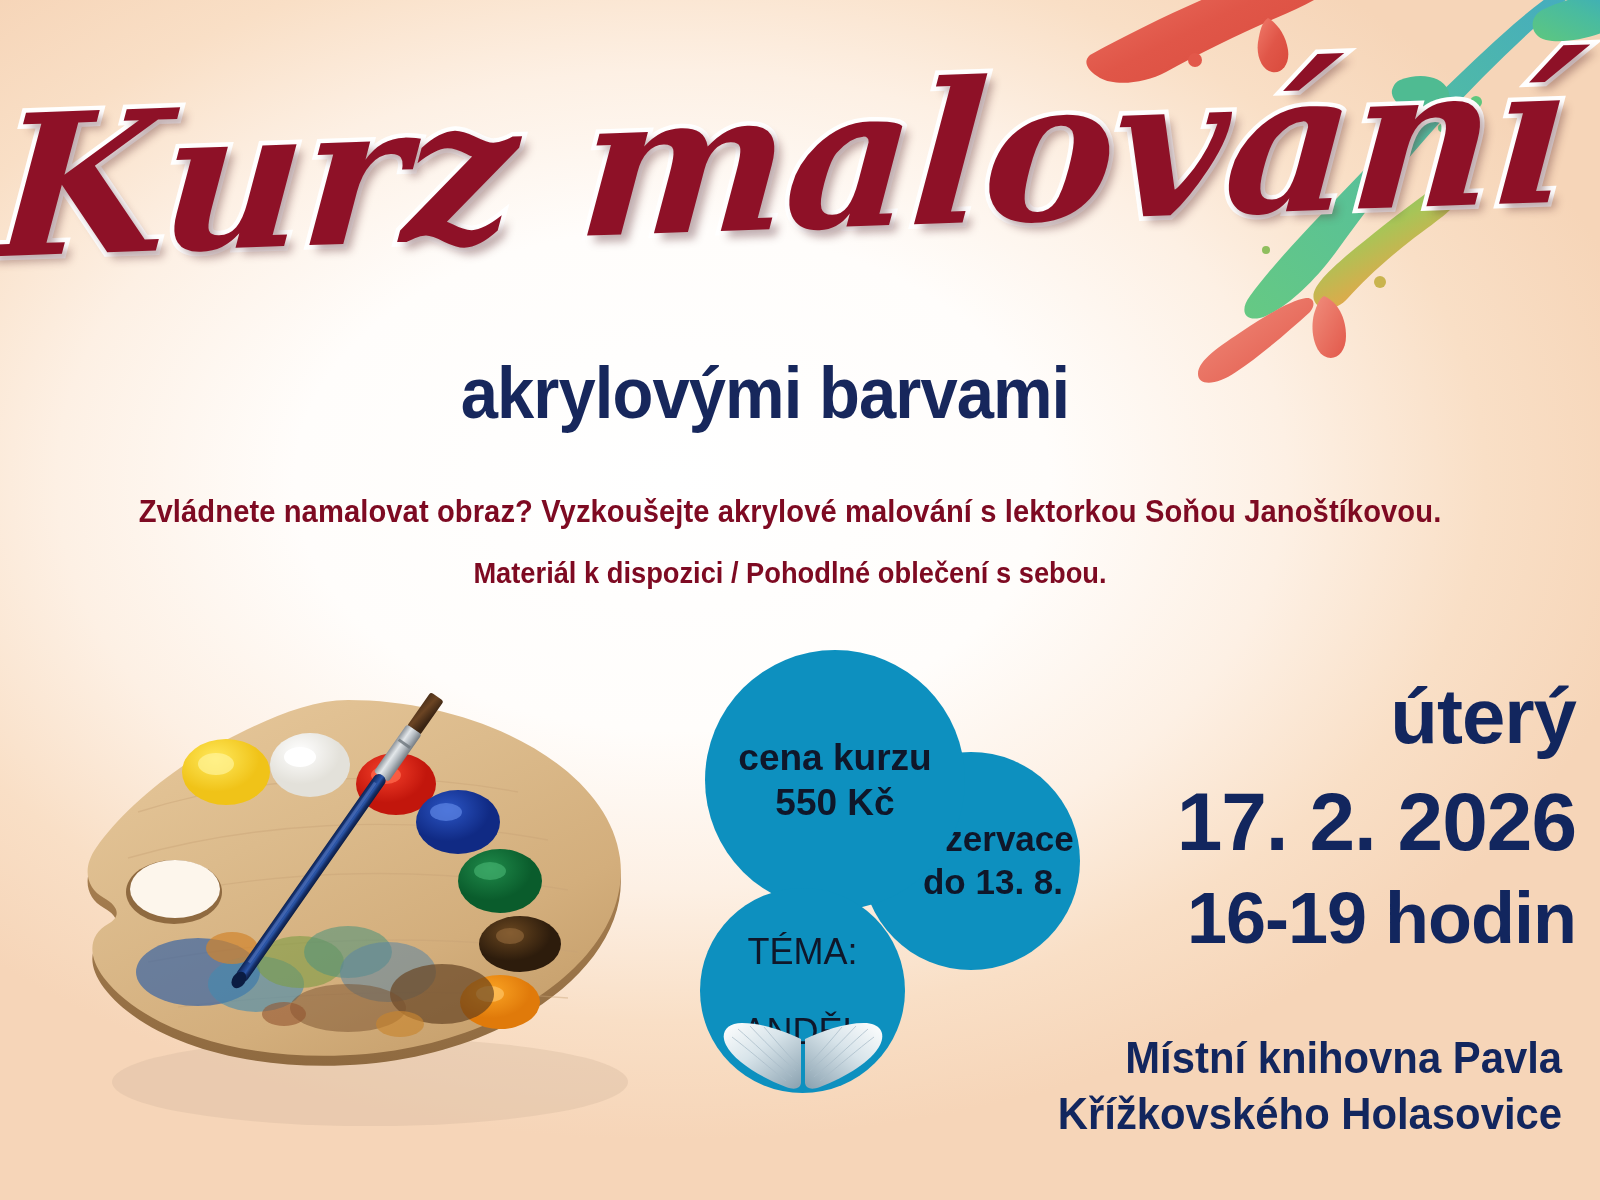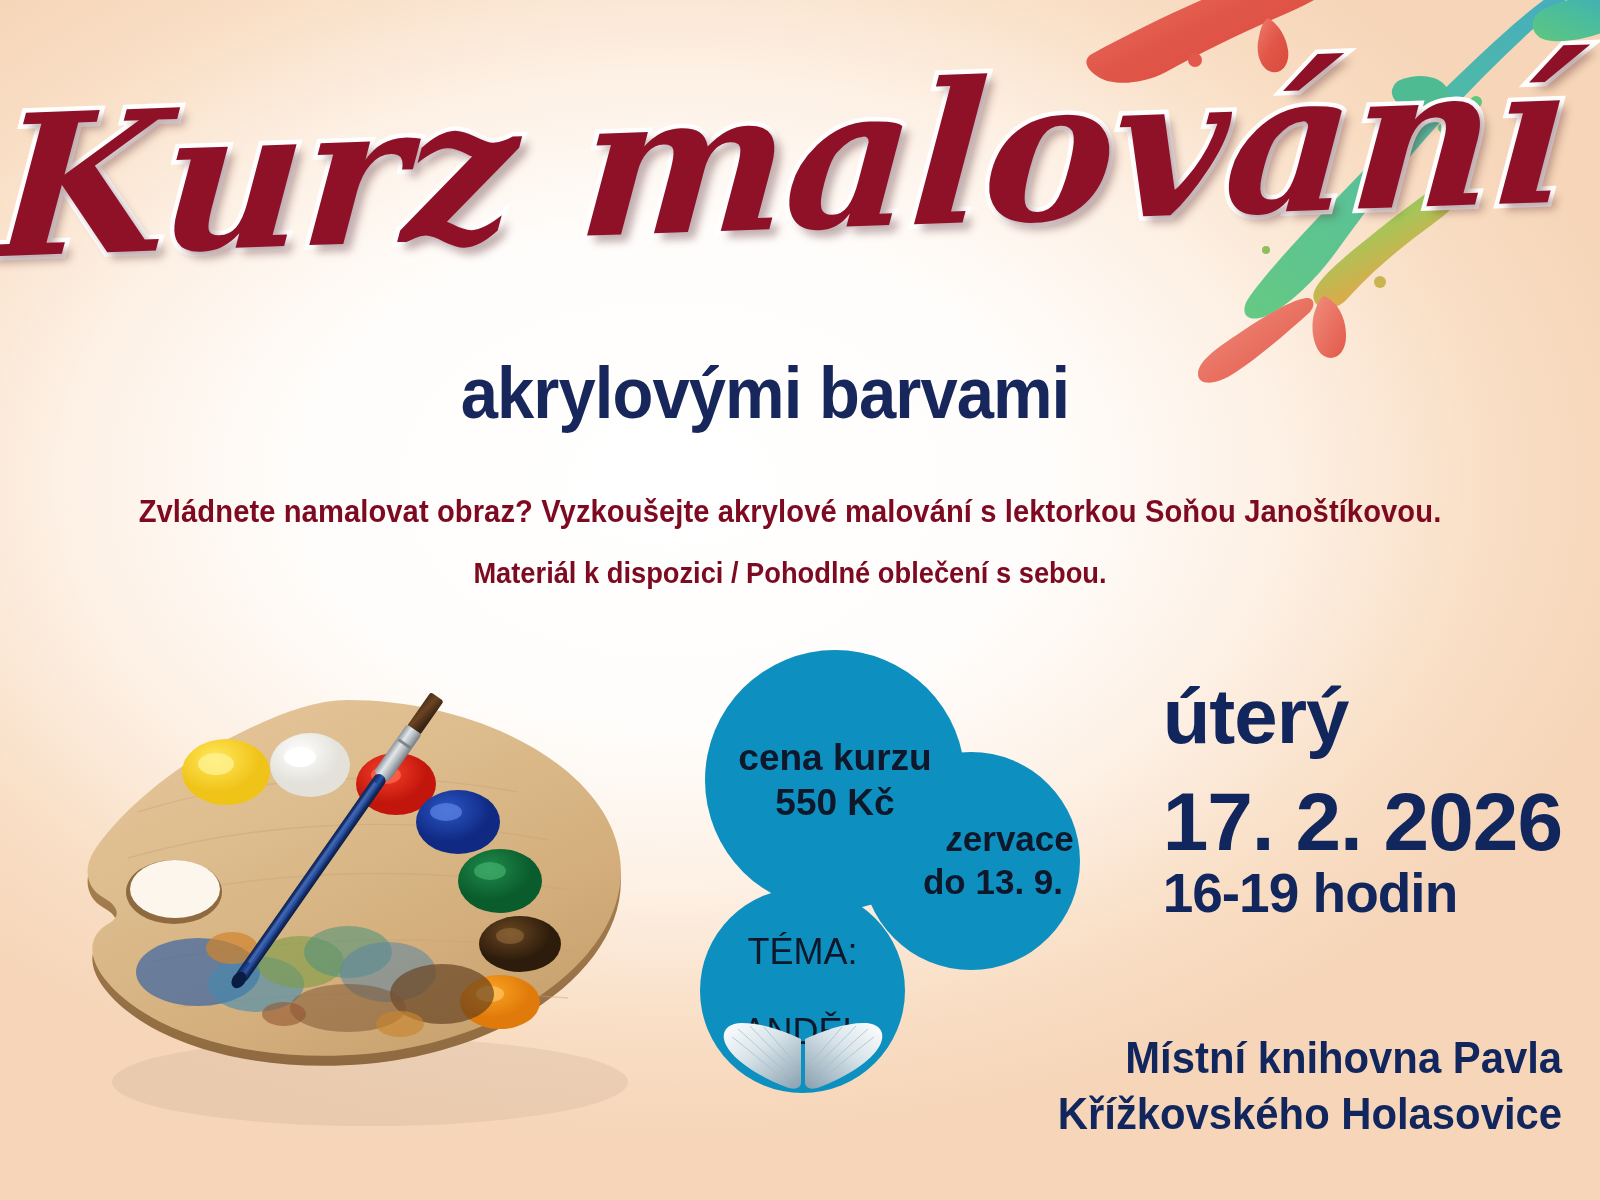--- a/index.html
+++ b/index.html
@@ -132,30 +132,30 @@
     left: 50%;
     transform: translateX(-50%);
     width: 190px;
     height: 78px;
     pointer-events: none;
   }
 
   
   .date-block {
     position: absolute;
-    right: 38px;
+    right: 24px;
     top: 676px;
-    text-align: left;
+    text-align: right;
     color: #12265E;
     font-weight: bold;
     line-height: 1.03;
   }
   .d-day   { font-size: 78px; letter-spacing: -1px; }
   .d-date  { font-size: 82px; letter-spacing: -1px; margin-top: 24px; }
-  .d-time  { font-size: 55px; letter-spacing: -1px; margin-top: 0; }
+  .d-time  { font-size: 72px; letter-spacing: -1px; margin-top: 16px; }
 
   
   .venue {
     position: absolute;
     right: 38px;
     top: 1030px;
     width: 620px;
     text-align: right;
     color: #12265E;
     font-weight: bold;
@@ -369,21 +369,21 @@
     </g>
   </svg>
 
   <div class="bubble bubble-price">
     <div class="bline">cena kurzu</div>
     <div class="bline">550 Kč</div>
   </div>
 
   <div class="bubble bubble-reserve">
     <div>rezervace</div>
-    <div>do 13. 9.</div>
+    <div>do 13. 8.</div>
   </div>
 
   <div class="bubble bubble-theme">
     <div>TÉMA:</div>
     <div>ANDĚL</div>
     <svg class="wings" viewBox="0 0 190 78">
       <defs>
         <linearGradient id="wingL" x1="0" y1="0" x2="0.9" y2="1">
           <stop offset="0%" stop-color="#ffffff"></stop>
           <stop offset="45%" stop-color="#d8e4ea"></stop>

